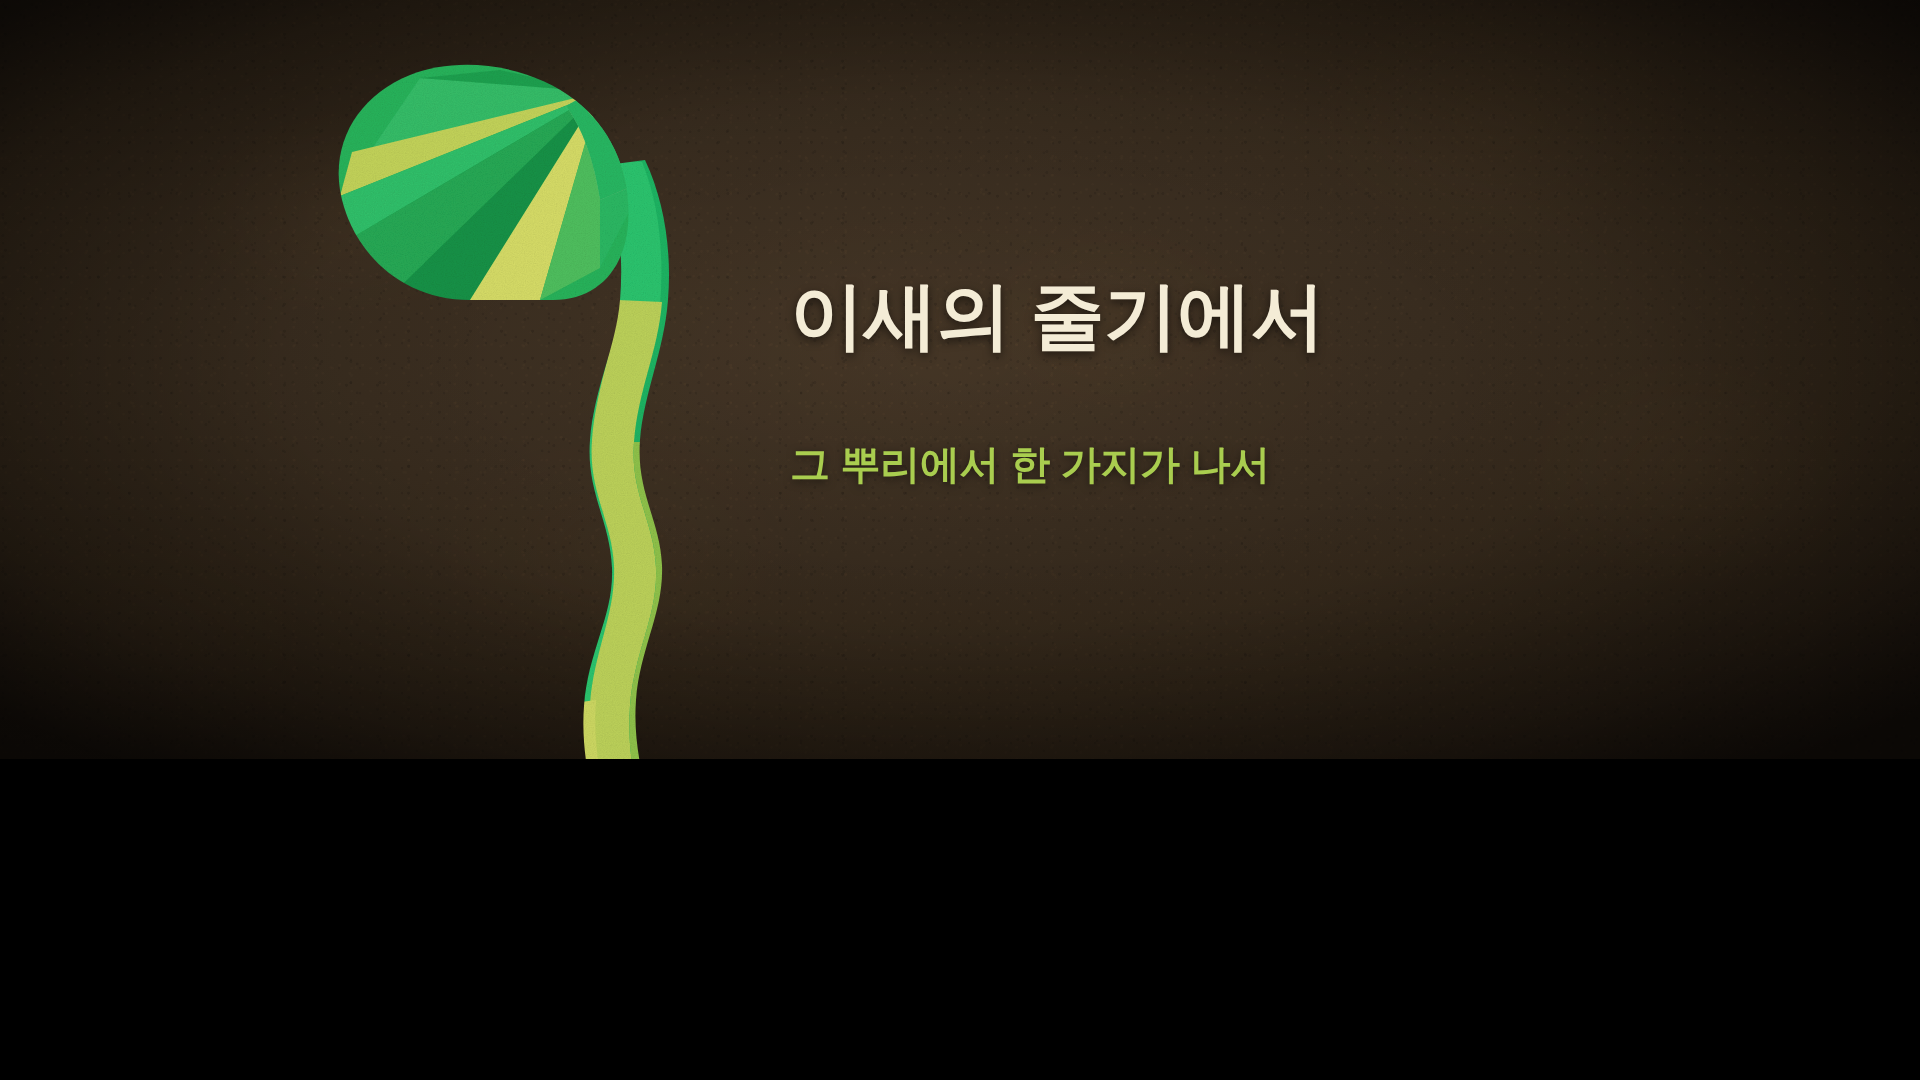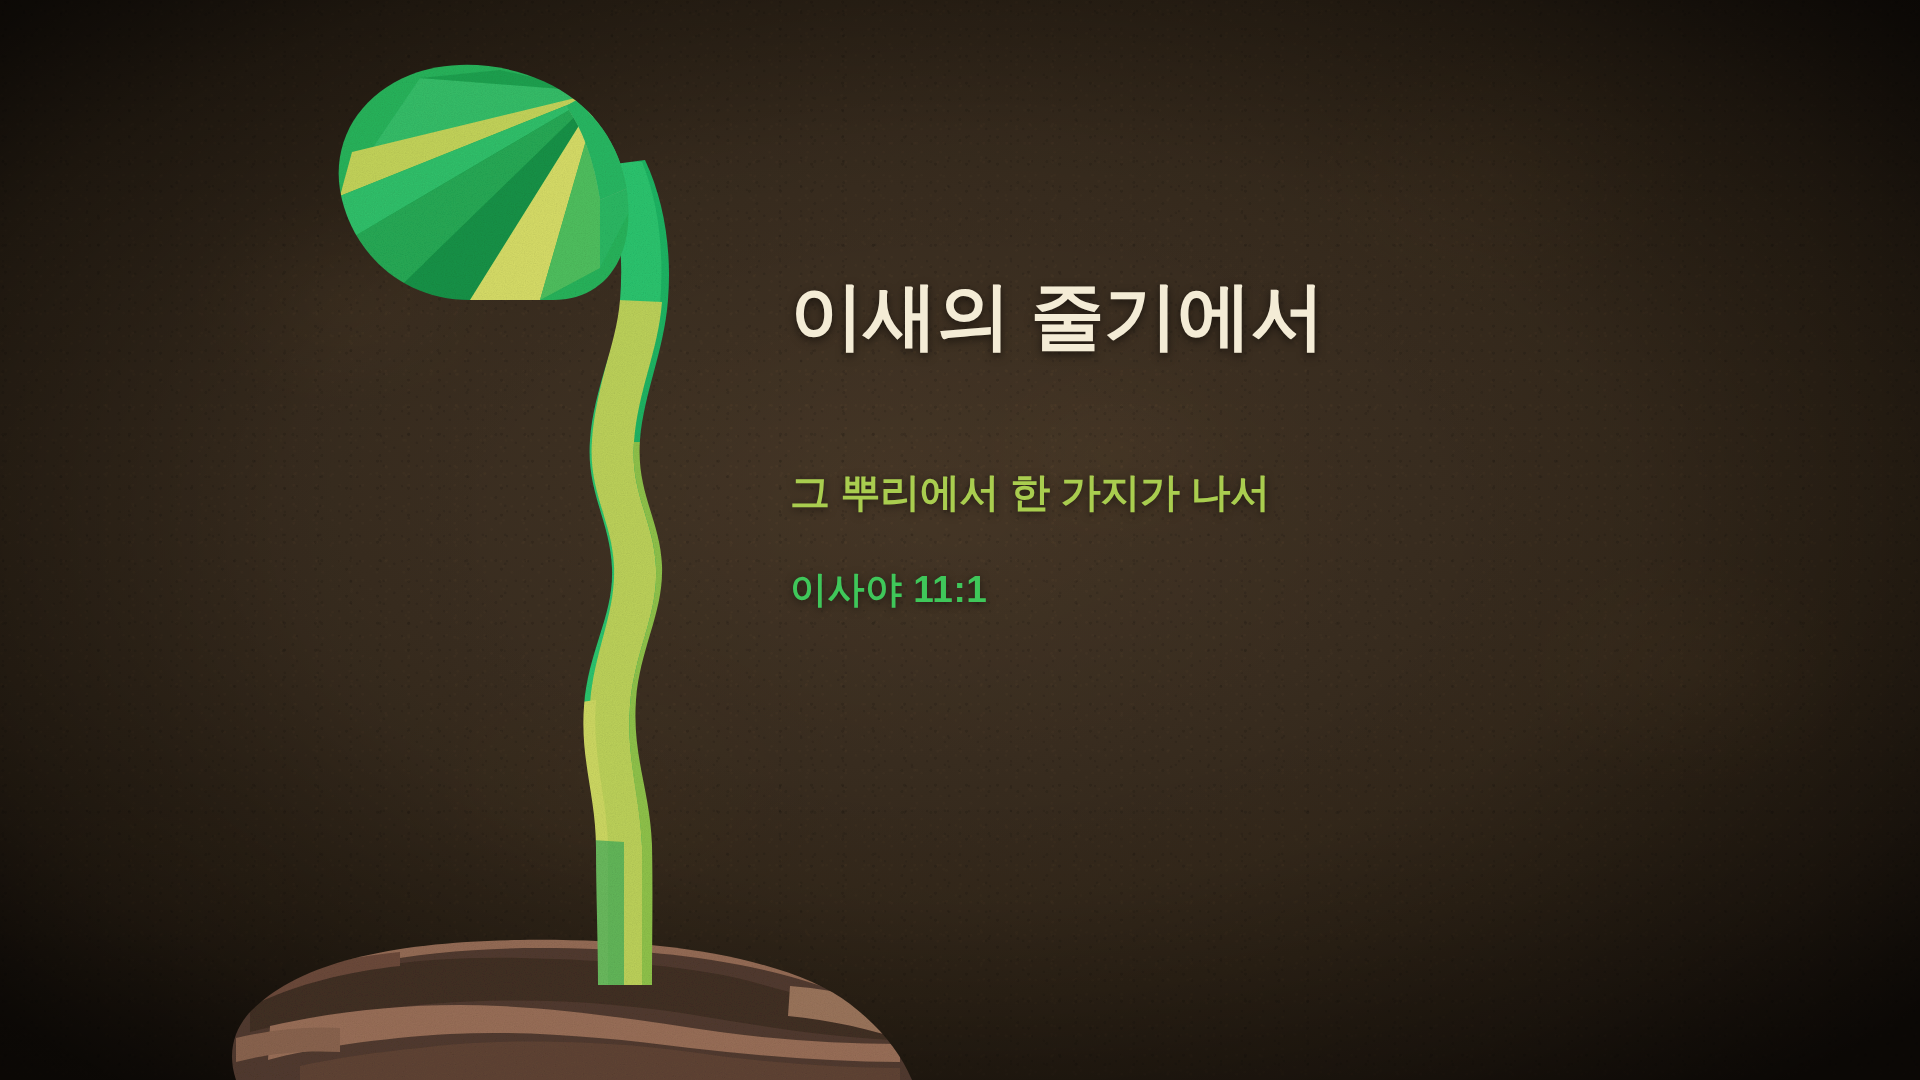--- a/index.html
+++ b/index.html
@@ -4,21 +4,21 @@
 <title>Scripture Slide</title>
 <style>
   html, body {
     margin: 0;
     padding: 0;
     background: #000;
   }
   #slide {
     position: relative;
     width: 1920px;
-    height: 1080px;
+    height: 759px;
     overflow: hidden;
     background-color: #1d4ed8;
     font-family: "Liberation Sans", "DejaVu Sans", sans-serif;
   }
 
   
   .bg-base {
     position: absolute;
     inset: 0;
     background:
@@ -91,21 +91,21 @@
     margin: 0;
     color: #f4ecd6;
     font-size: 74px;
     font-weight: 700;
     line-height: 1.30;
     letter-spacing: -0.5px;
     text-shadow: 0 3px 10px rgba(0,0,0,.55);
   }
   .verse-title .tl { display: block; }
   .verse-sub {
-    margin: 100px 0 0 0;
+    margin: 72px 0 0 0;
     color: #a9cd4f;
     font-size: 40px;
     font-weight: 700;
     line-height: 1.42;
     letter-spacing: -0.3px;
     text-shadow: 0 2px 8px rgba(0,0,0,.5);
   }
   .verse-sub .sl { display: block; }
   .verse-ref {
     margin: 44px 0 0 0;
@@ -238,17 +238,16 @@
   <div class="text-block">
 
     <h1 class="verse-title">
       <span class="tl">이새의 줄기에서</span>
     </h1>
 
     <p class="verse-sub">
       <span class="sl">그 뿌리에서 한 가지가 나서</span>
     </p>
 
-    <p class="verse-ref">이사야 11:1</p>
 
   </div>
 
 </div>
 
 </body></html>

